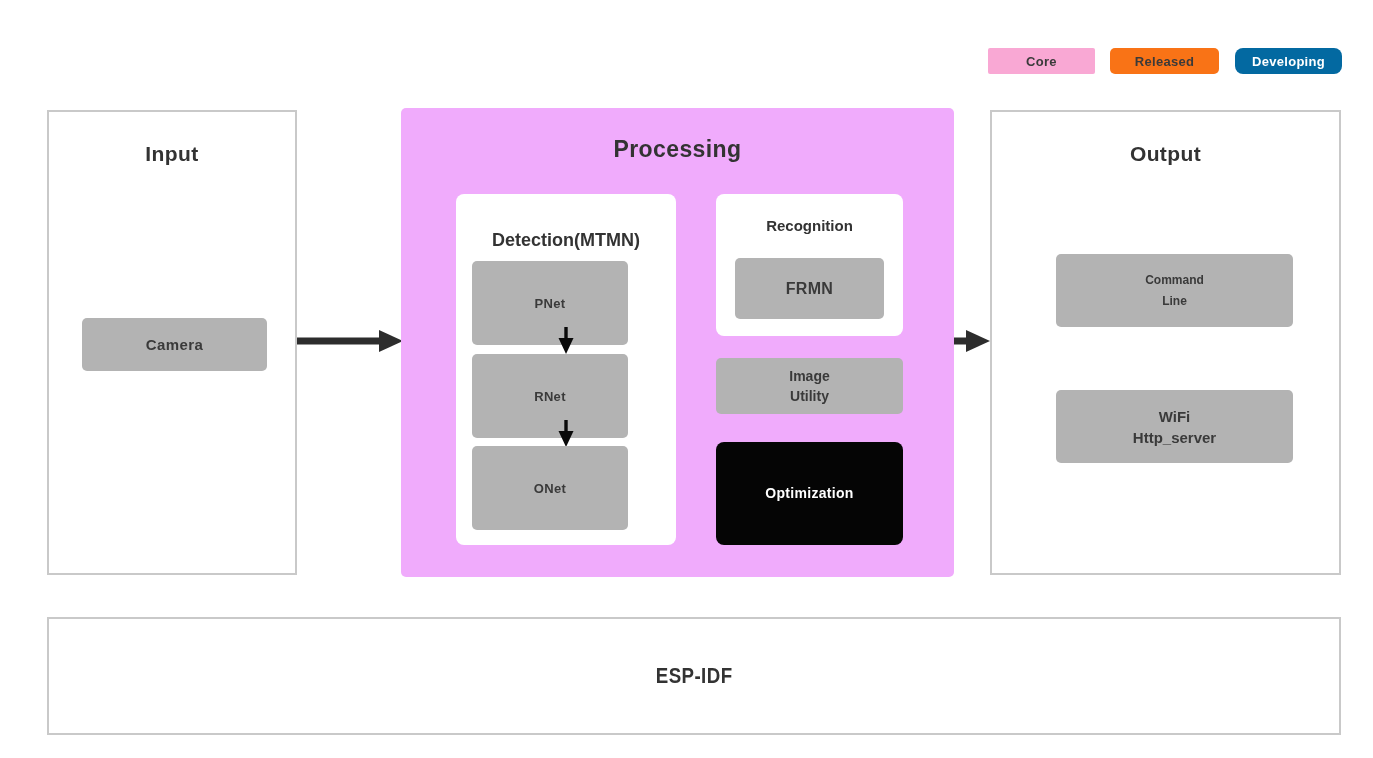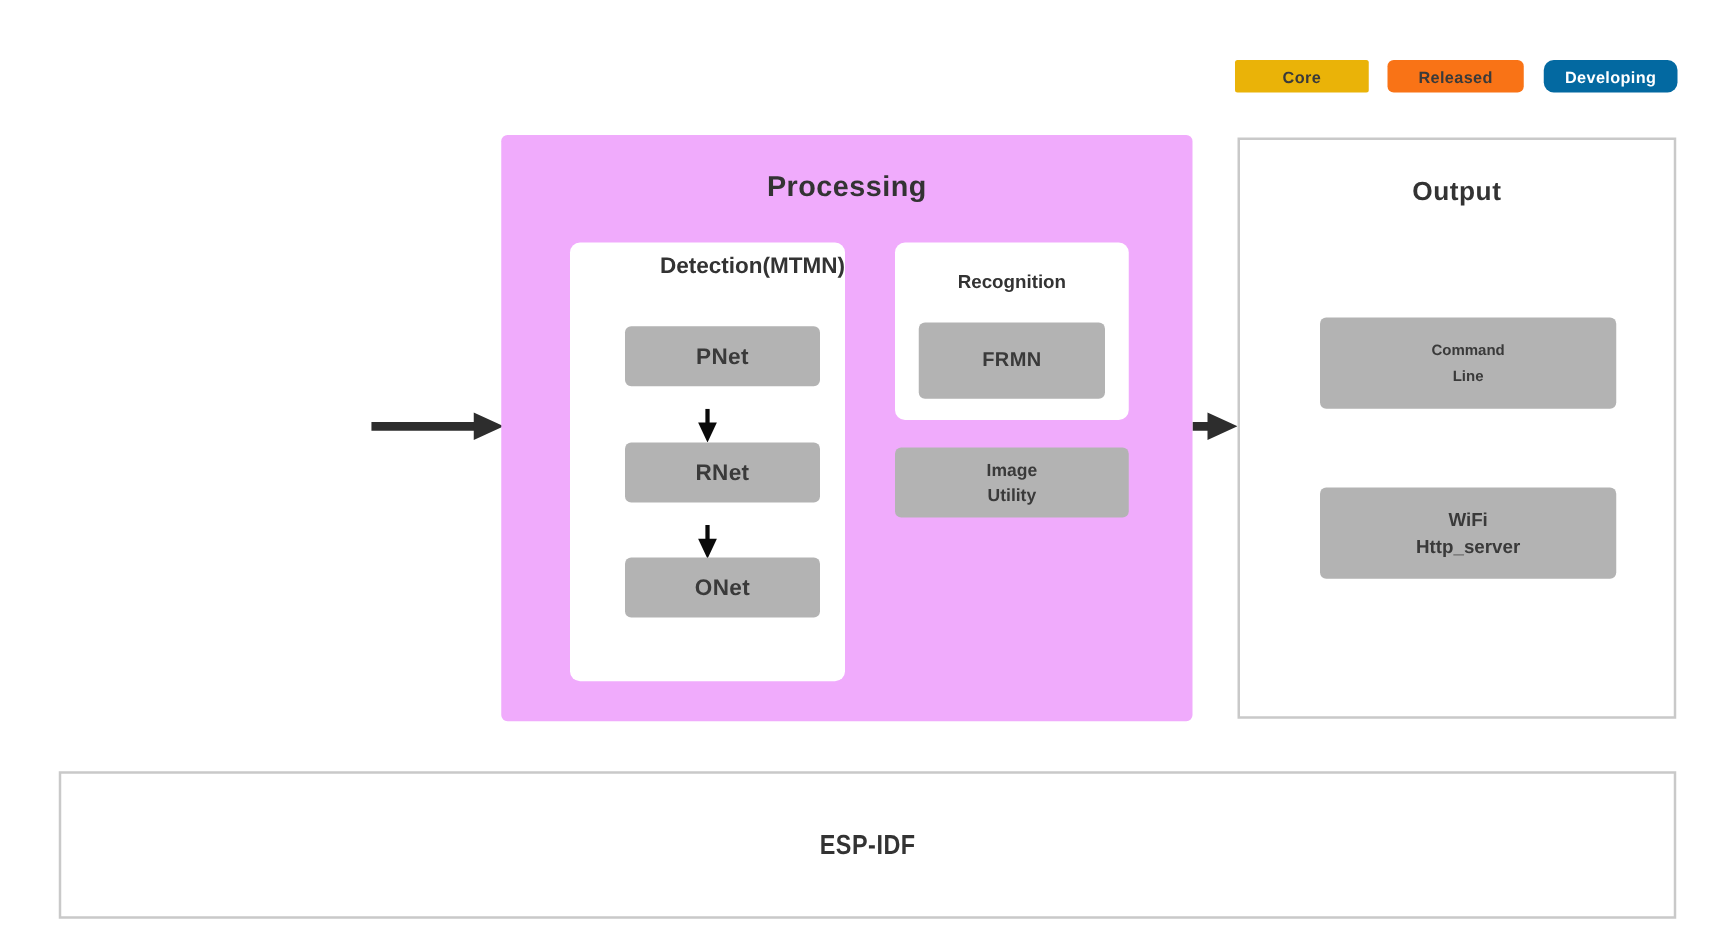--- a/index.html
+++ b/index.html
@@ -11,21 +11,21 @@
   }
   .canvas { position: relative; width: 1373px; height: 758px; background: #ffffff; }
 
   
   .legend-item {
     position: absolute; top: 48px; height: 26px;
     display: flex; align-items: center; justify-content: center;
     font-size: 13px; font-weight: bold; color: #3a3a3a;
     letter-spacing: 0.3px;
   }
-  .legend-core       { left: 988px;  width: 107px; background: #eab308; border-radius: 2px; }
+  .legend-core       { left: 988px;  width: 107px; background: #f9a8d4; border-radius: 2px; }
   .legend-released   { left: 1110px; width: 109px; background: #f97316; border-radius: 5px; }
   .legend-developing { left: 1235px; width: 107px; background: #0369a1; border-radius: 8px; color: #ffffff; }
 
   
   .panel {
     position: absolute; background: #ffffff;
     border: 2px solid #c9c9c9;
   }
   .panel-input  { left: 47px;  top: 110px; width: 250px; height: 465px; }
   .panel-output { left: 990px; top: 110px; width: 351px; height: 465px; }
@@ -50,38 +50,38 @@
 
   
   .subpanel {
     position: absolute; background: #ffffff; border-radius: 8px;
   }
   .subpanel-detection   { left: 55px;  top: 86px; width: 220px; height: 351px; }
   .subpanel-recognition { left: 315px; top: 86px; width: 187px; height: 142px; }
   .subpanel-title {
     text-align: center; font-weight: bold; color: #333333;
   }
-  .subpanel-detection .subpanel-title   { padding-top: 8px; font-size: 18px; text-align: right; }
+  .subpanel-detection .subpanel-title   { padding-top: 36px; font-size: 18px; }
   .subpanel-recognition .subpanel-title { padding-top: 23px; font-size: 15px; }
 
   
   .module {
     position: absolute;
     display: flex; flex-direction: column;
     align-items: center; justify-content: center;
     font-weight: bold; text-align: center;
     border-radius: 5px;
   }
   .module.gray  { background: #b3b3b3; color: #3a3a3a; }
   .module.black { background: #050505; color: #ffffff; border-radius: 8px; }
   .module .line { display: block; line-height: 21px; }
 
   .mod-camera   { left: 33px; top: 206px; width: 185px; height: 53px; font-size: 15px; letter-spacing: 0.4px; }
 
-  .det-node     { left: 44px; width: 156px; height: 48px; font-size: 18px; letter-spacing: 0.3px; }
+  .det-node     { left: 16px; width: 156px; height: 84px; font-size: 13px; letter-spacing: 0.3px; }
   .det-node-0   { top: 67px; }
   .det-node-1   { top: 160px; }
   .det-node-2   { top: 252px; }
 
   .mod-frmn     { left: 19px; top: 64px; width: 149px; height: 61px; font-size: 16px; color: #000000; letter-spacing: 0.3px; }
   .mod-imgutil  { left: 315px; top: 250px; width: 187px; height: 56px; font-size: 14px; color: #454545; }
   .mod-imgutil .line { line-height: 20px; }
   .mod-optimize { left: 315px; top: 334px; width: 187px; height: 103px; font-size: 14px; letter-spacing: 0.3px; }
 
   .mod-cmdline  { left: 64px; top: 142px; width: 237px; height: 73px; font-size: 12px; }
@@ -103,20 +103,26 @@
   <div class="legend-item legend-core">
     <span>Core</span>
   </div>
   <div class="legend-item legend-released">
     <span>Released</span>
   </div>
   <div class="legend-item legend-developing">
     <span>Developing</span>
   </div>
 
+  <section class="panel panel-input">
+    <h2 class="panel-title">Input</h2>
+    <div class="module gray mod-camera">
+      <span class="line">Camera</span>
+    </div>
+  </section>
 
   <svg class="arrow-h arrow-h-1" width="106" height="26" viewBox="0 0 106 26">
     <line x1="0" y1="13" x2="86" y2="13" stroke="#2d2d2d" stroke-width="7"></line>
     <polygon points="82,2 106,13 82,24" fill="#2d2d2d"></polygon>
   </svg>
 
   <section class="panel-processing">
     <h2 class="panel-title">Processing</h2>
 
     <div class="subpanel subpanel-detection">
@@ -150,20 +156,23 @@
       <div class="module gray mod-frmn">
         <span class="line">FRMN</span>
       </div>
     </div>
 
     <div class="module gray mod-imgutil">
       <span class="line">Image</span>
       <span class="line">Utility</span>
     </div>
 
+    <div class="module black mod-optimize">
+      <span class="line">Optimization</span>
+    </div>
   </section>
 
   <svg class="arrow-h arrow-h-2" width="36" height="26" viewBox="0 0 36 26">
     <line x1="0" y1="13" x2="16" y2="13" stroke="#2d2d2d" stroke-width="7"></line>
     <polygon points="12,2 36,13 12,24" fill="#2d2d2d"></polygon>
   </svg>
 
   <section class="panel panel-output">
     <h2 class="panel-title">Output</h2>
 

